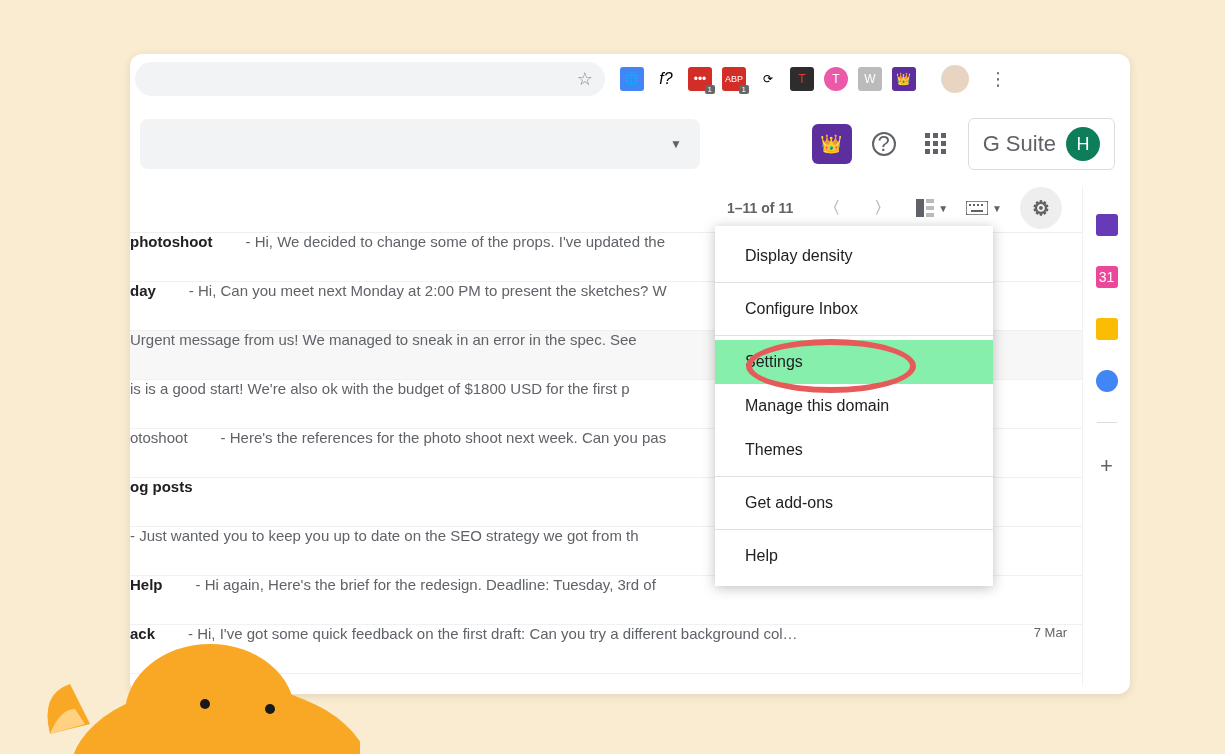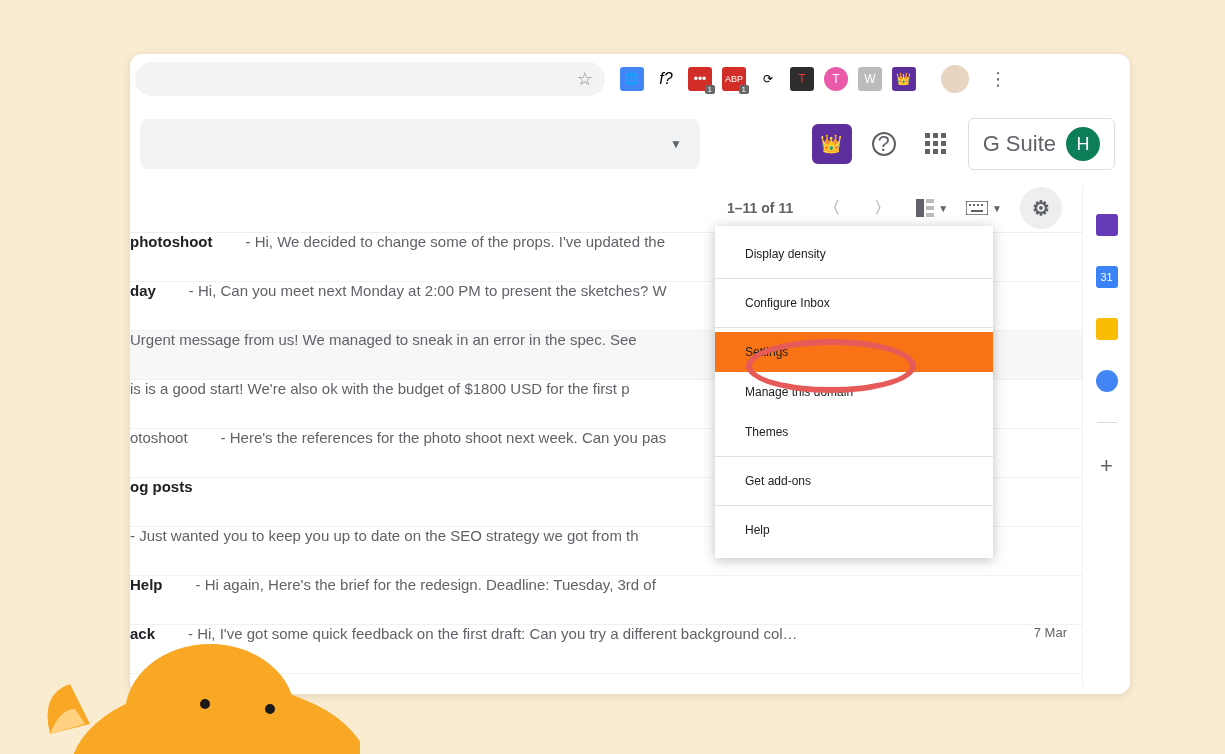--- a/index.html
+++ b/index.html
@@ -113,22 +113,22 @@
 .settings-menu {
   position: absolute;
   left: 585px;
   top: 172px;
   width: 278px;
   background: #fff;
   box-shadow: 0 2px 12px rgba(0,0,0,0.25);
   z-index: 20;
   padding: 8px 0;
 }
-.menu-item { padding: 13px 30px; font-size: 12px; color: #202124; }
-.menu-item.highlighted { background: #f97316; }
+.menu-item { padding: 13px 30px; font-size: 16px; color: #202124; }
+.menu-item.highlighted { background: #86efac; }
 .menu-divider { height: 1px; background: #e0e0e0; margin: 4px 0; }
 
 .right-rail {
   position: absolute;
   right: 0;
   top: 132px;
   width: 48px;
   background: #fff;
   height: 500px;
   display: flex;
@@ -273,21 +273,21 @@
       </div>
     <div class="email-row">
         <span class="email-subject">ack</span>
         <span class="email-body"> - Hi, I've got some quick feedback on the first draft: Can you try a different background col…</span>
         <span class="email-date">7 Mar</span>
       </div>
   </div>
 
   <div class="right-rail">
     <div class="rail-icon" style="background:#673ab7"></div>
-    <div class="rail-icon" style="background:#3b82f6;color:#fff;font-size:11px;display:flex;align-items:center;justify-content:center">31</div>
+    <div class="rail-icon" style="background:#ec4899;color:#fff;font-size:14px;display:flex;align-items:center;justify-content:center">31</div>
     <div class="rail-icon" style="background:#fbbc04"></div>
     <div class="rail-icon" style="background:#4285f4;border-radius:50%"></div>
     <div class="rail-divider"></div>
     <div class="rail-plus">+</div>
   </div>
 
   <div class="settings-menu">
     <div class="menu-item">Display density</div>
     <div class="menu-divider"></div>
     <div class="menu-item">Configure Inbox</div>

